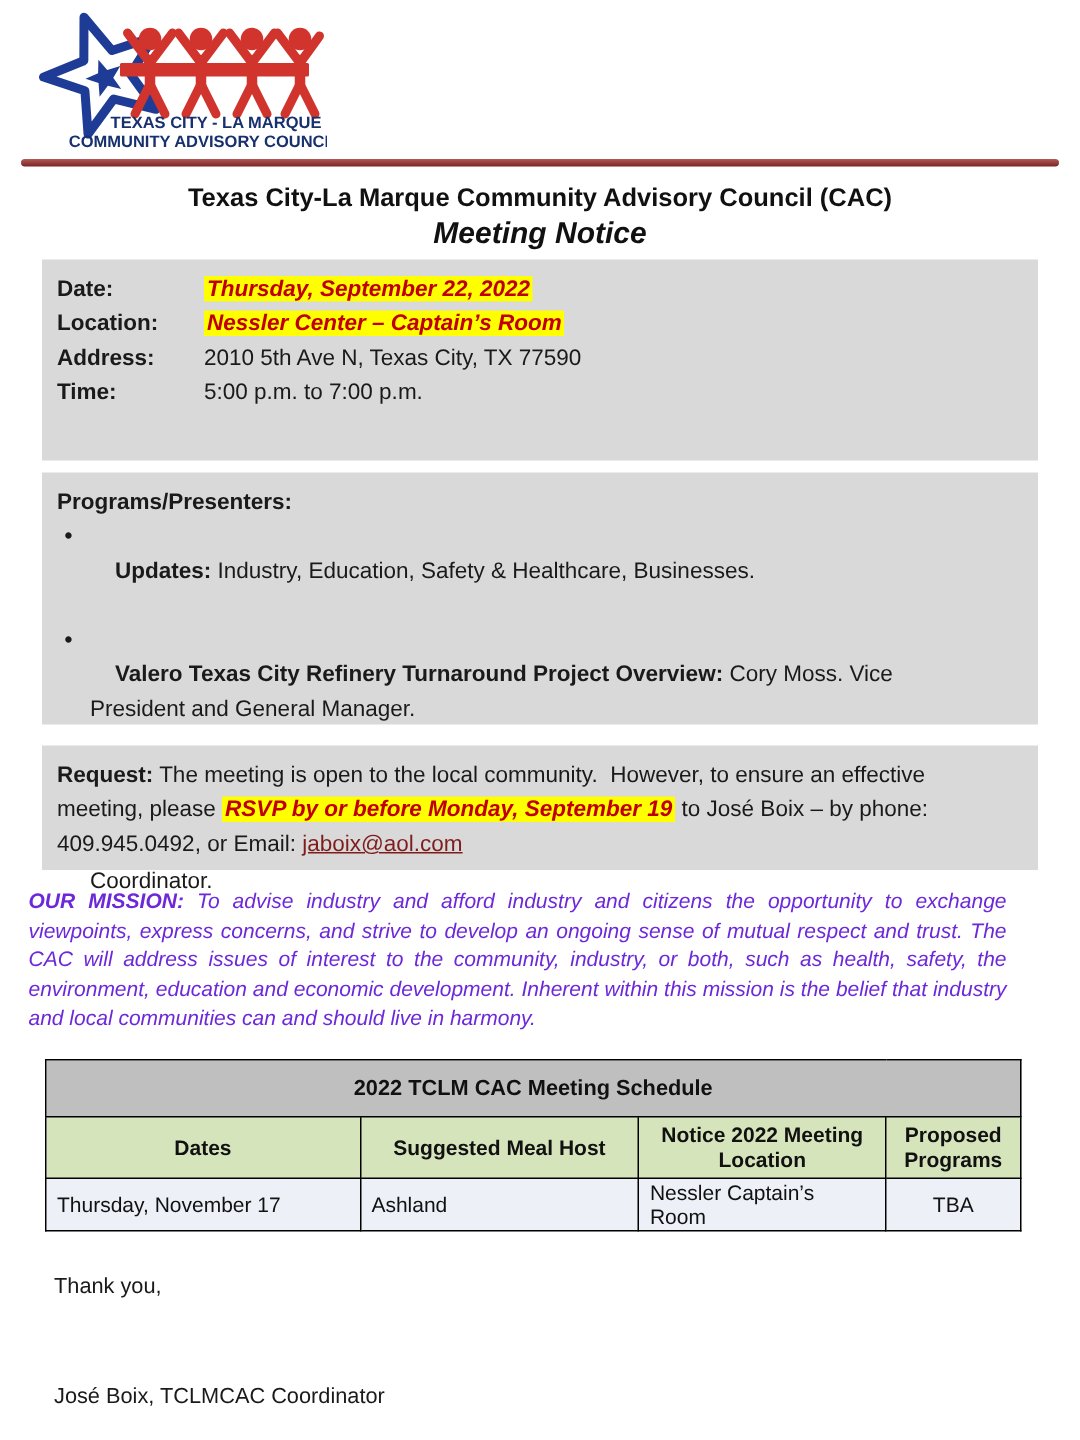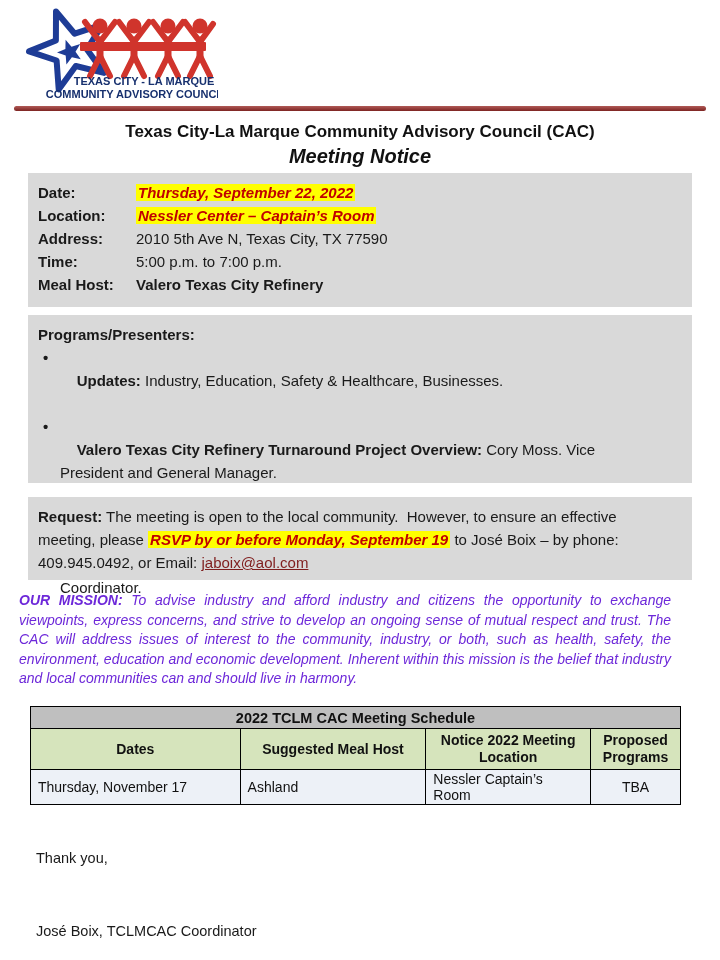--- a/index.html
+++ b/index.html
@@ -61,21 +61,21 @@
     font-size:14px; line-height:19.5px; text-align:justify; color:#6d28d9;font-style:italic;
   }
   .m-lead { font-weight:bold; }
 
   
   .sched { position:absolute; top:706px; left:30px; width:651px; }
   table { border-collapse:collapse; width:651px; font-size:14px; color:#111; }
   th, td { border:1.5px solid #000; }
   .t-title {
     background:#bfbfbf; font-weight:bold; text-align:center;
-    font-size:14.5px; padding:2px 4px; height:22px;
+    font-size:14.5px; padding:2px 4px; height:38px;
   }
   .t-head {
     background:#d6e4bc; font-weight:bold; text-align:center;
     padding:3px 4px; line-height:17px; vertical-align:middle;
   }
   .t-cell { background:#edf1f7; padding:1px 7px; height:23px; }
   .c-dates{ width:210px; } .c-host{ width:186px; } .c-loc{ width:165px; } .c-prog{ width:90px; text-align:center; }
 
   
   .signature { position:absolute; top:806px; left:36px; font-size:14.5px; line-height:21px; white-space:pre-wrap; }
@@ -137,23 +137,20 @@
   </div>
   <div class="d-row">
     <span class="d-label">Location:</span><span class="hl-red">Nessler  Center – Captain’s Room</span>
   </div>
   <div class="d-row">
     <span class="d-label">Address:</span><span>2010 5th Ave N, Texas City, TX 77590</span>
   </div>
   <div class="d-row">
     <span class="d-label">Time:</span><span>5:00 p.m. to 7:00 p.m.</span>
   </div>
-  <div class="d-row">
-    <span class="d-label">Meal Host:</span><span class="v-bold">Valero Texas City Refinery</span>
-  </div>
 </div>
 
 <div class="gbox box-programs">
   <div class="prog-head">Programs/Presenters:</div>
   <div class="bullet">
     <span class="bullet-glyph">•</span><span class="b-lead">Updates:</span><span> Industry, Education, Safety &amp; Healthcare, Businesses.</span>
   </div>
   <div class="bullet">
     <span class="bullet-glyph">•</span><span class="b-lead">Valero Texas City Refinery Turnaround Project Overview:</span><span> Cory Moss. Vice President and General Manager.</span>
   </div>

